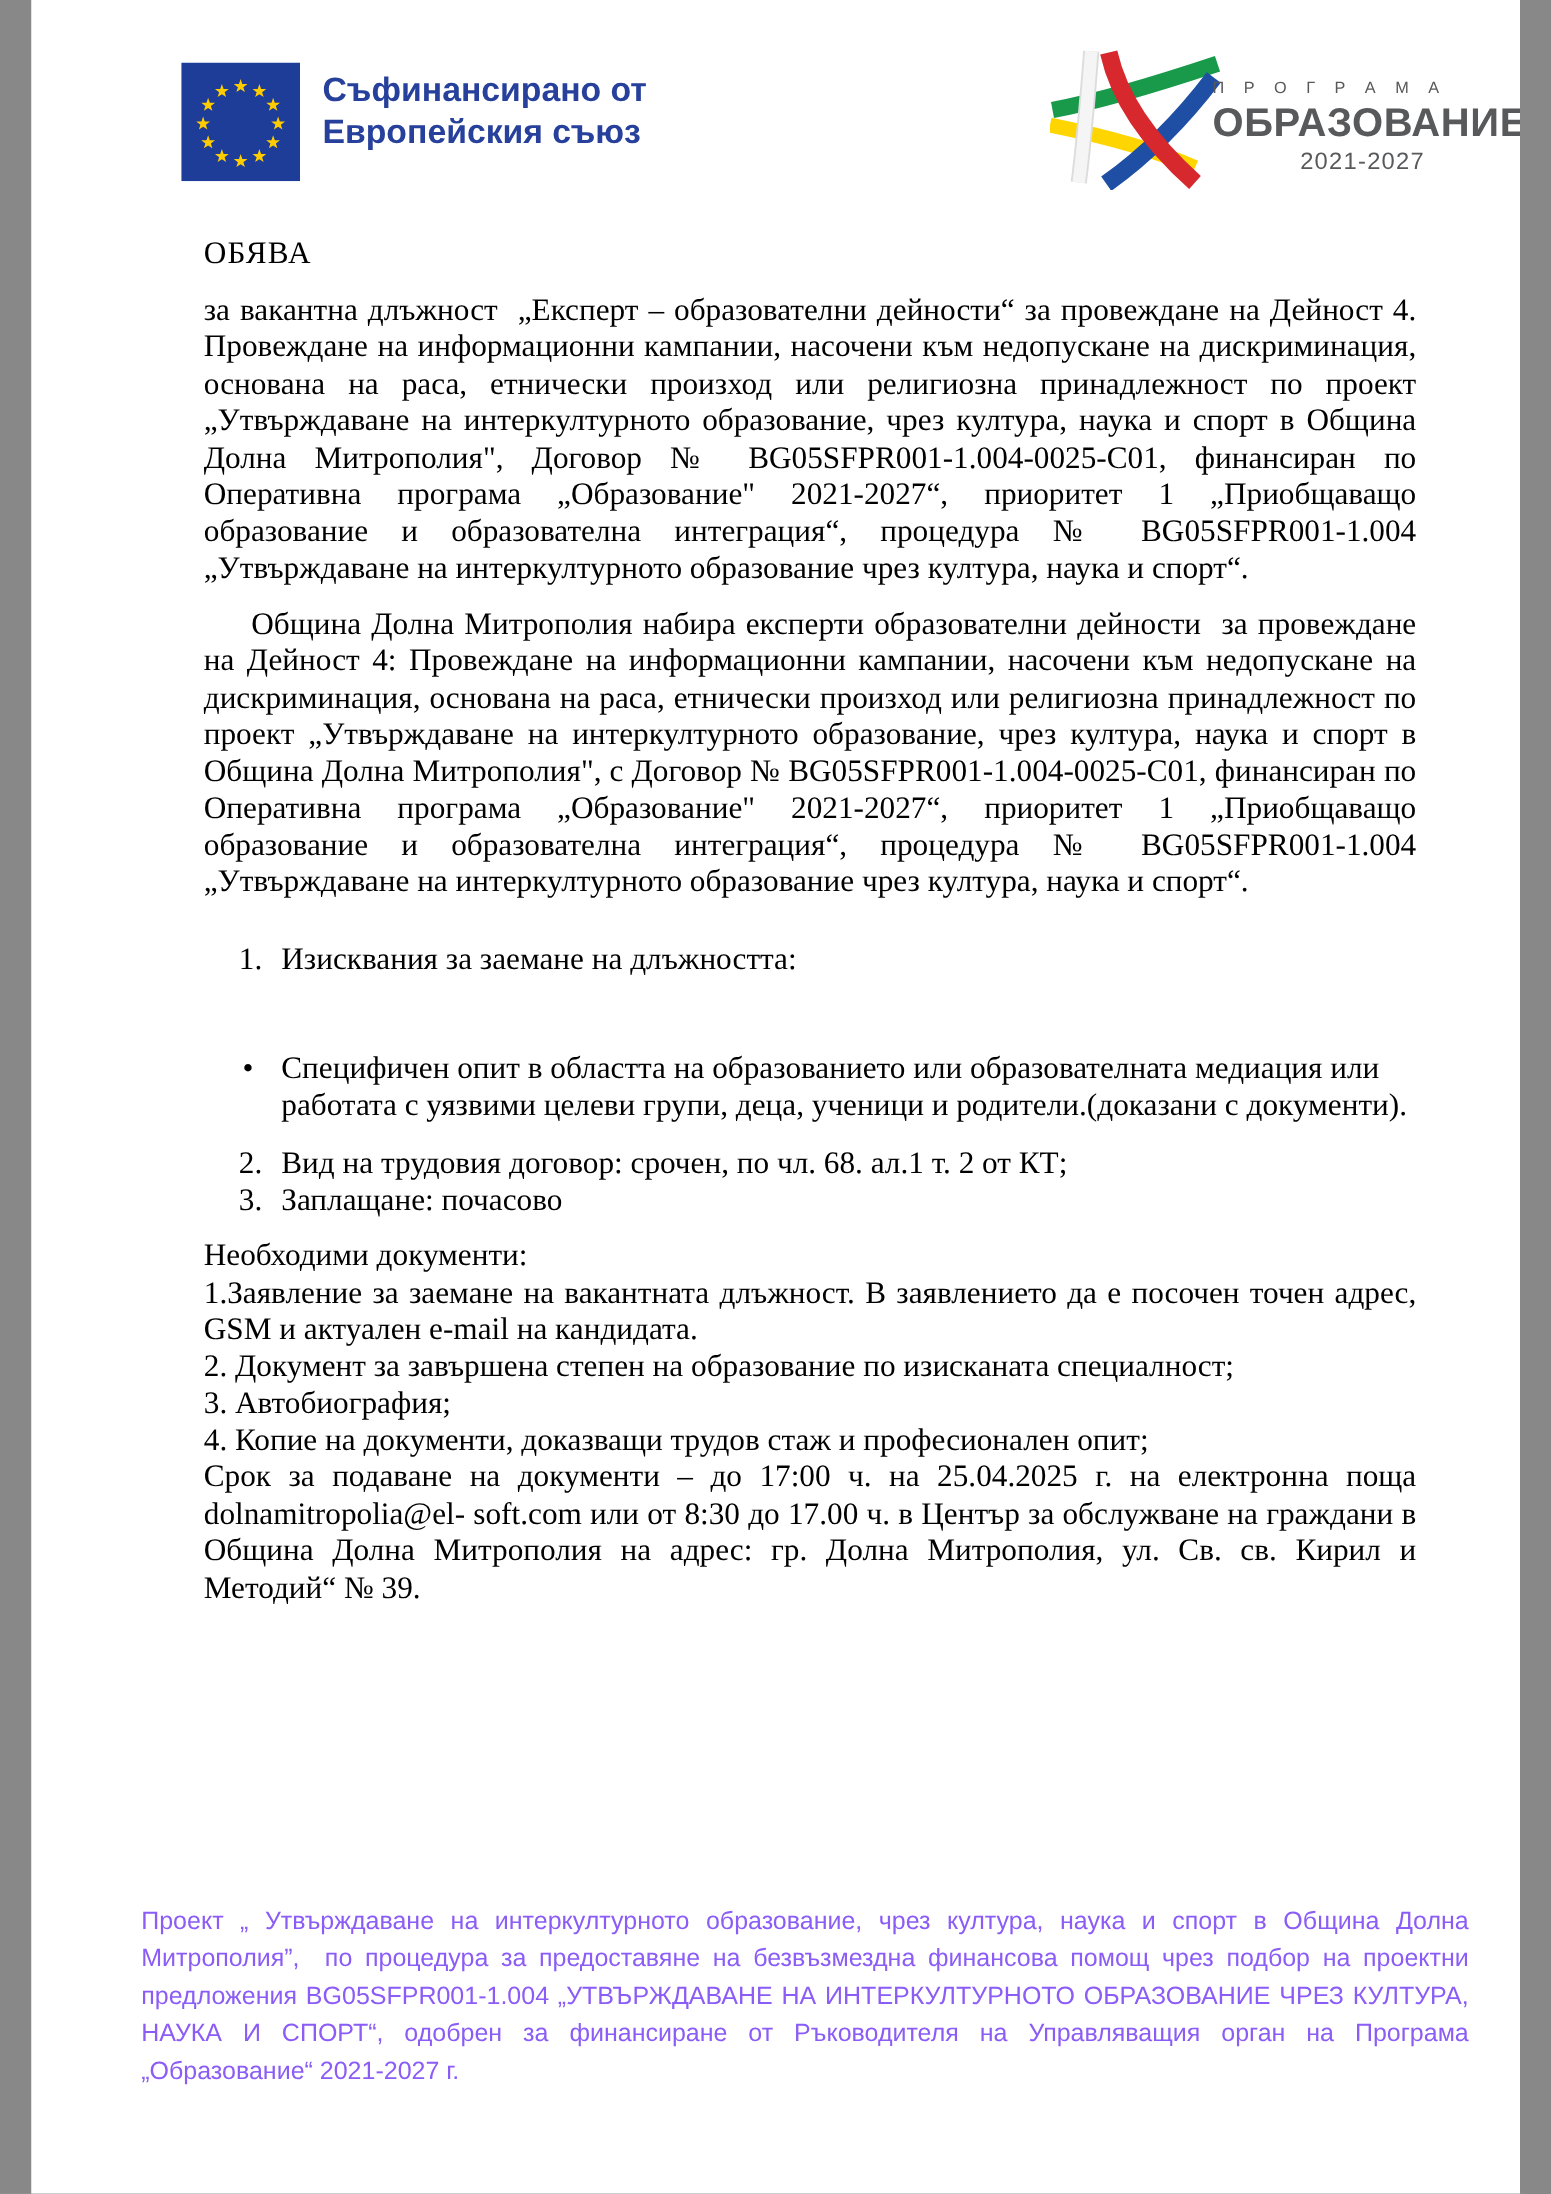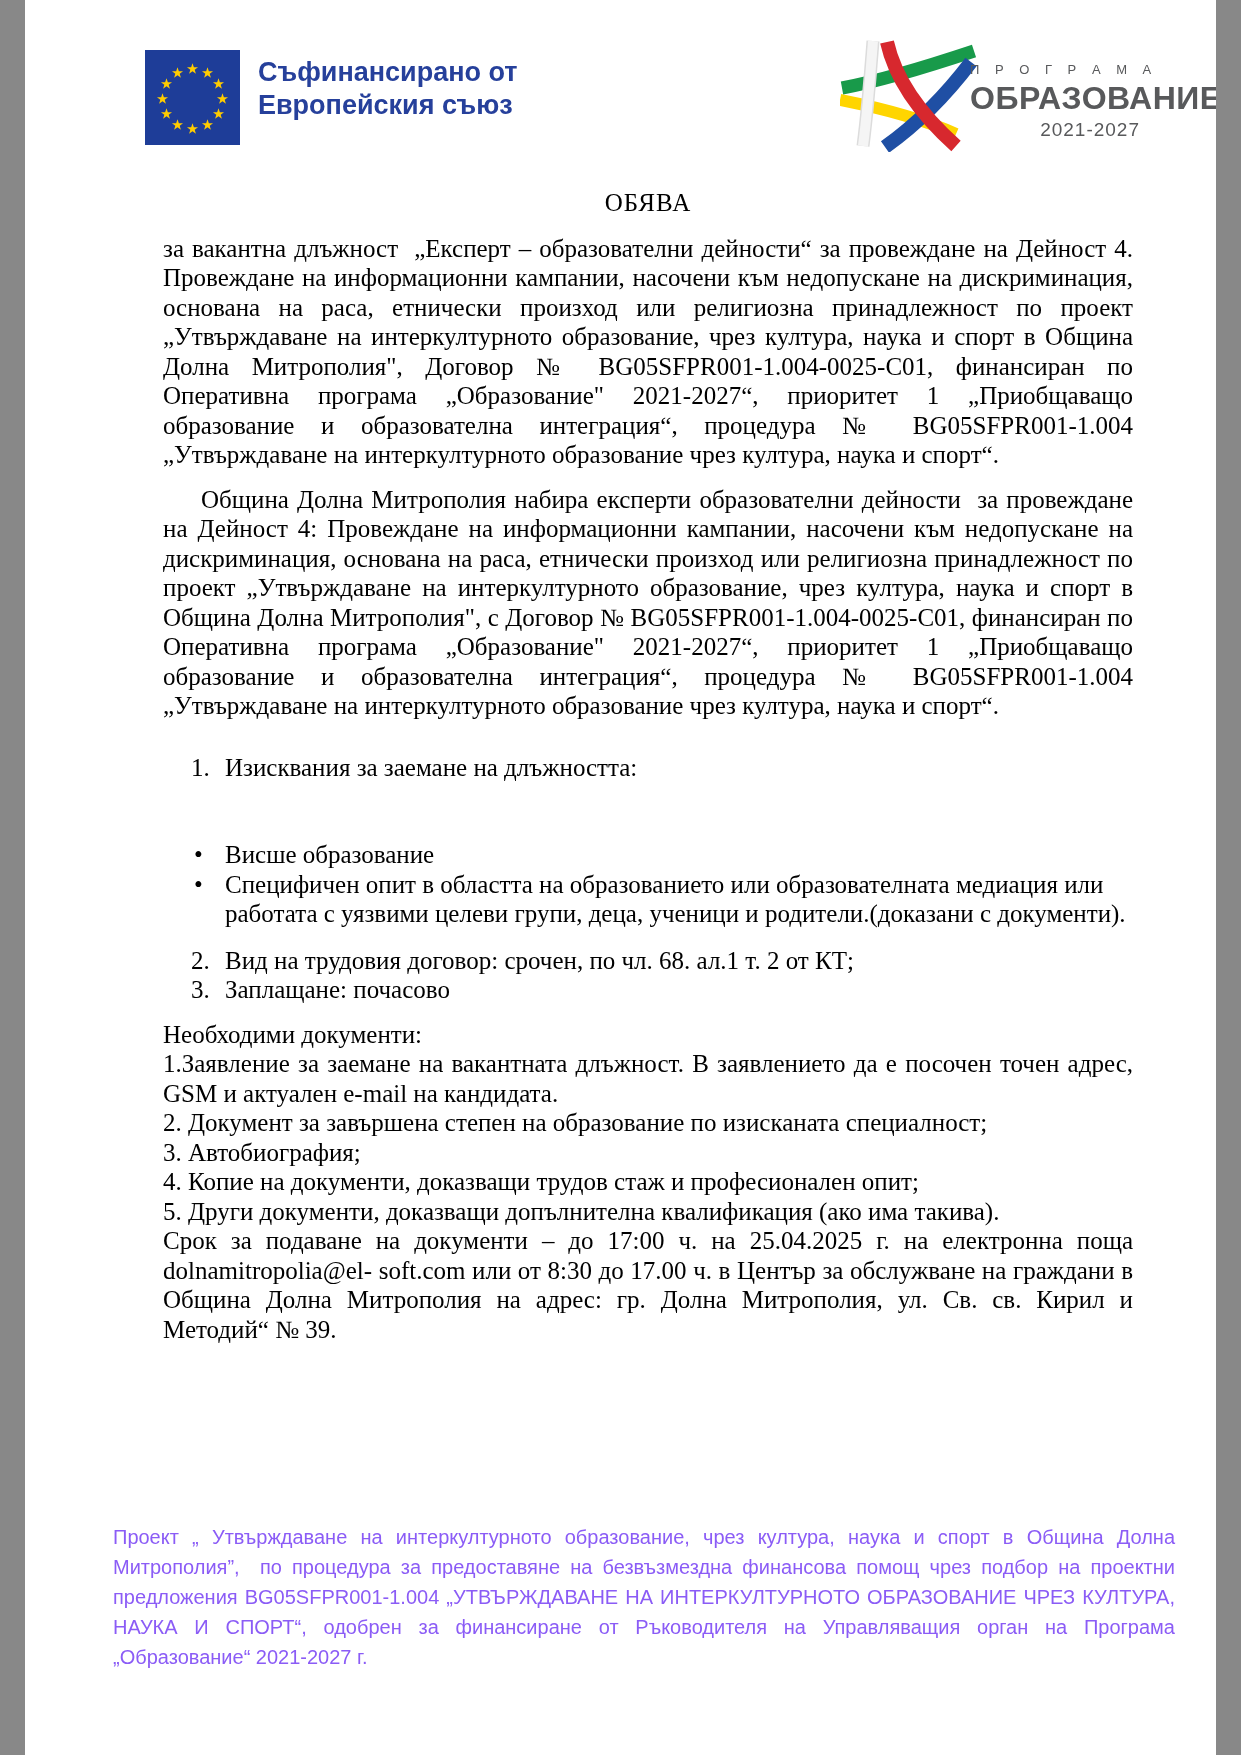--- a/index.html
+++ b/index.html
@@ -29,21 +29,21 @@
   }
   .program-kicker{font-size:13px;letter-spacing:6px;font-weight:500;white-space:nowrap;}
   .program-name{font-size:32px;font-weight:bold;letter-spacing:0.5px;margin-top:3px;white-space:nowrap;}
   .program-years{font-size:19px;letter-spacing:1px;margin-top:2px;}
   
   .main{
     position:absolute;left:138px;top:188px;width:970px;
     font-size:25px;line-height:29.5px;
   }
   .doc-title{
-    font-size:25px;font-weight:normal;text-align:center;
+    font-size:25px;font-weight:normal;
     margin:0 0 16px 0;letter-spacing:1px;
   }
   .para{margin:0;text-align:justify;white-space:pre-wrap;}
   .p1{margin-bottom:15px;}
   .p2{margin-bottom:32px;text-indent:38px;}
   .num-row{display:flex;margin:0;}
   .num-row .num{flex:0 0 34px;margin-left:28px;}
   .num-row .num-text{flex:1;}
   .row-req1{margin-bottom:58px;}
   .bullet-list{list-style:none;margin:0 0 17px 0;padding:0;}
@@ -113,39 +113,37 @@
 
     <p class="para p1">за вакантна длъжност  „Експерт – образователни дейности“ за провеждане на Дейност 4. Провеждане на информационни кампании, насочени към недопускане на дискриминация, основана на раса, етнически произход или религиозна принадлежност по проект „Утвърждаване на интеркултурното образование, чрез култура, наука и спорт в Община Долна Митрополия", Договор № BG05SFPR001-1.004-0025-C01, финансиран по Оперативна програма „Образование" 2021-2027“, приоритет 1 „Приобщаващо образование и образователна интеграция“, процедура № BG05SFPR001-1.004 „Утвърждаване на интеркултурното образование чрез култура, наука и спорт“.</p>
     <p class="para p2">Община Долна Митрополия набира експерти образователни дейности  за провеждане  на Дейност 4: Провеждане на информационни кампании, насочени към недопускане на дискриминация, основана на раса, етнически произход или религиозна принадлежност по проект „Утвърждаване на интеркултурното образование, чрез култура, наука и спорт в Община Долна Митрополия", с Договор № BG05SFPR001-1.004-0025-C01, финансиран по Оперативна програма „Образование" 2021-2027“, приоритет 1 „Приобщаващо образование и образователна интеграция“, процедура № BG05SFPR001-1.004 „Утвърждаване на интеркултурното образование чрез култура, наука и спорт“.</p>
 
     <div class="num-row row-req1">
       <span class="num">1.</span>
       <span class="num-text">Изисквания за заемане на длъжността:</span>
     </div>
 
     <ul class="bullet-list">
-      <li>Висше образование</li>
       <li>Специфичен опит в областта на образованието или образователната медиация или работата с уязвими целеви групи, деца, ученици и родители.(доказани с документи).</li>
     </ul>
 
     <div class="num-row">
       <span class="num">2.</span>
       <span class="num-text">Вид на трудовия договор: срочен, по чл. 68. ал.1 т. 2 от КТ;</span>
     </div>
     <div class="num-row row-req3">
       <span class="num">3.</span>
       <span class="num-text">Заплащане: почасово</span>
     </div>
 
     <div class="docs">
       <p>Необходими документи:</p>
       <p>1.Заявление за заемане на вакантната длъжност. В заявлението да е посочен точен адрес, GSM и актуален e-mail на кандидата.</p>
       <p>2. Документ за завършена степен на образование по изисканата специалност;</p>
       <p>3. Автобиография;</p>
       <p>4. Копие на документи, доказващи трудов стаж и професионален опит;</p>
-      <p>5. Други документи, доказващи допълнителна квалификация (ако има такива).</p>
       <p>Срок за подаване на документи – до 17:00 ч. на 25.04.2025 г. на електронна поща dolnamitropolia@el- soft.com или от 8:30 до 17.00 ч. в Център за обслужване на граждани в Община Долна Митрополия на адрес: гр. Долна Митрополия, ул. Св. св. Кирил и Методий“ № 39.</p>
     </div>
   </div>
 
   <div class="footer">Проект „ Утвърждаване на интеркултурното образование, чрез култура, наука и спорт в Община Долна Митрополия”,  по процедура за предоставяне на безвъзмездна финансова помощ чрез подбор на проектни предложения BG05SFPR001-1.004 „УТВЪРЖДАВАНЕ НА ИНТЕРКУЛТУРНОТО ОБРАЗОВАНИЕ ЧРЕЗ КУЛТУРА, НАУКА И СПОРТ“, одобрен за финансиране от Ръководителя на Управляващия орган на Програма „Образование“ 2021-2027 г.</div>
 
 </div>
 
 </body></html>

